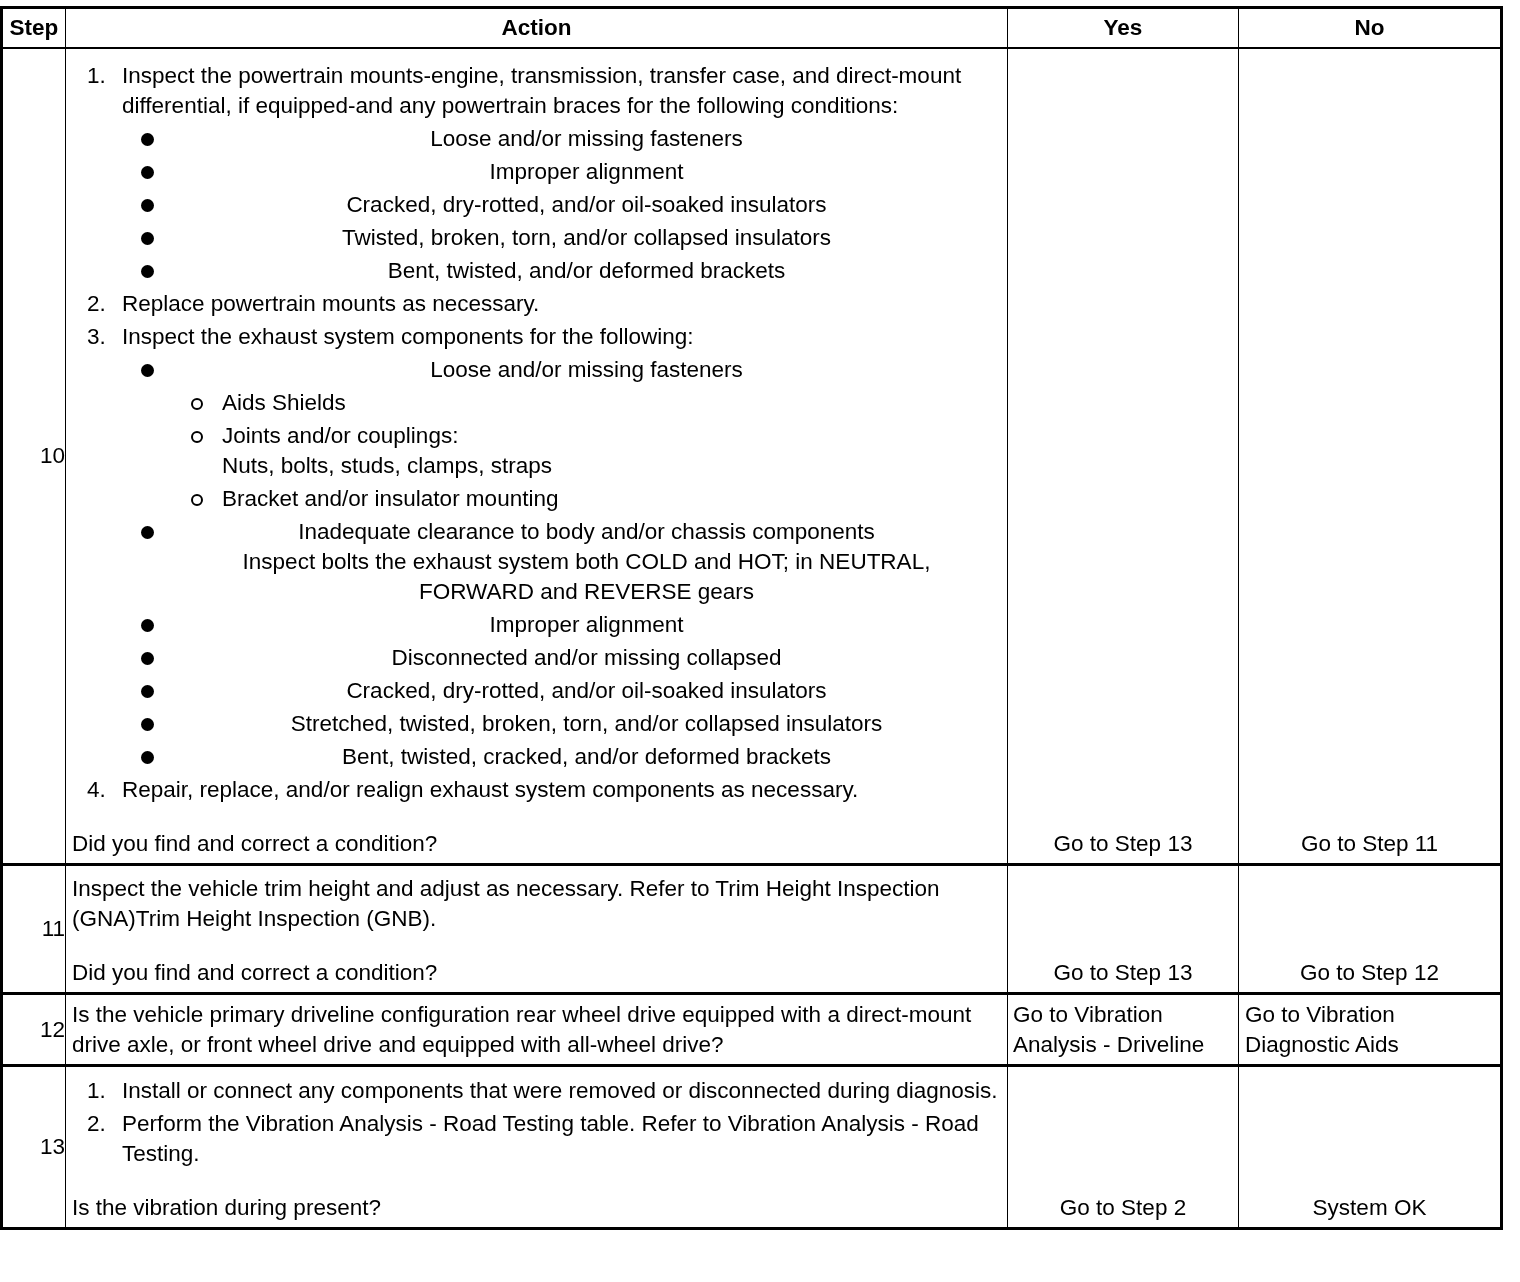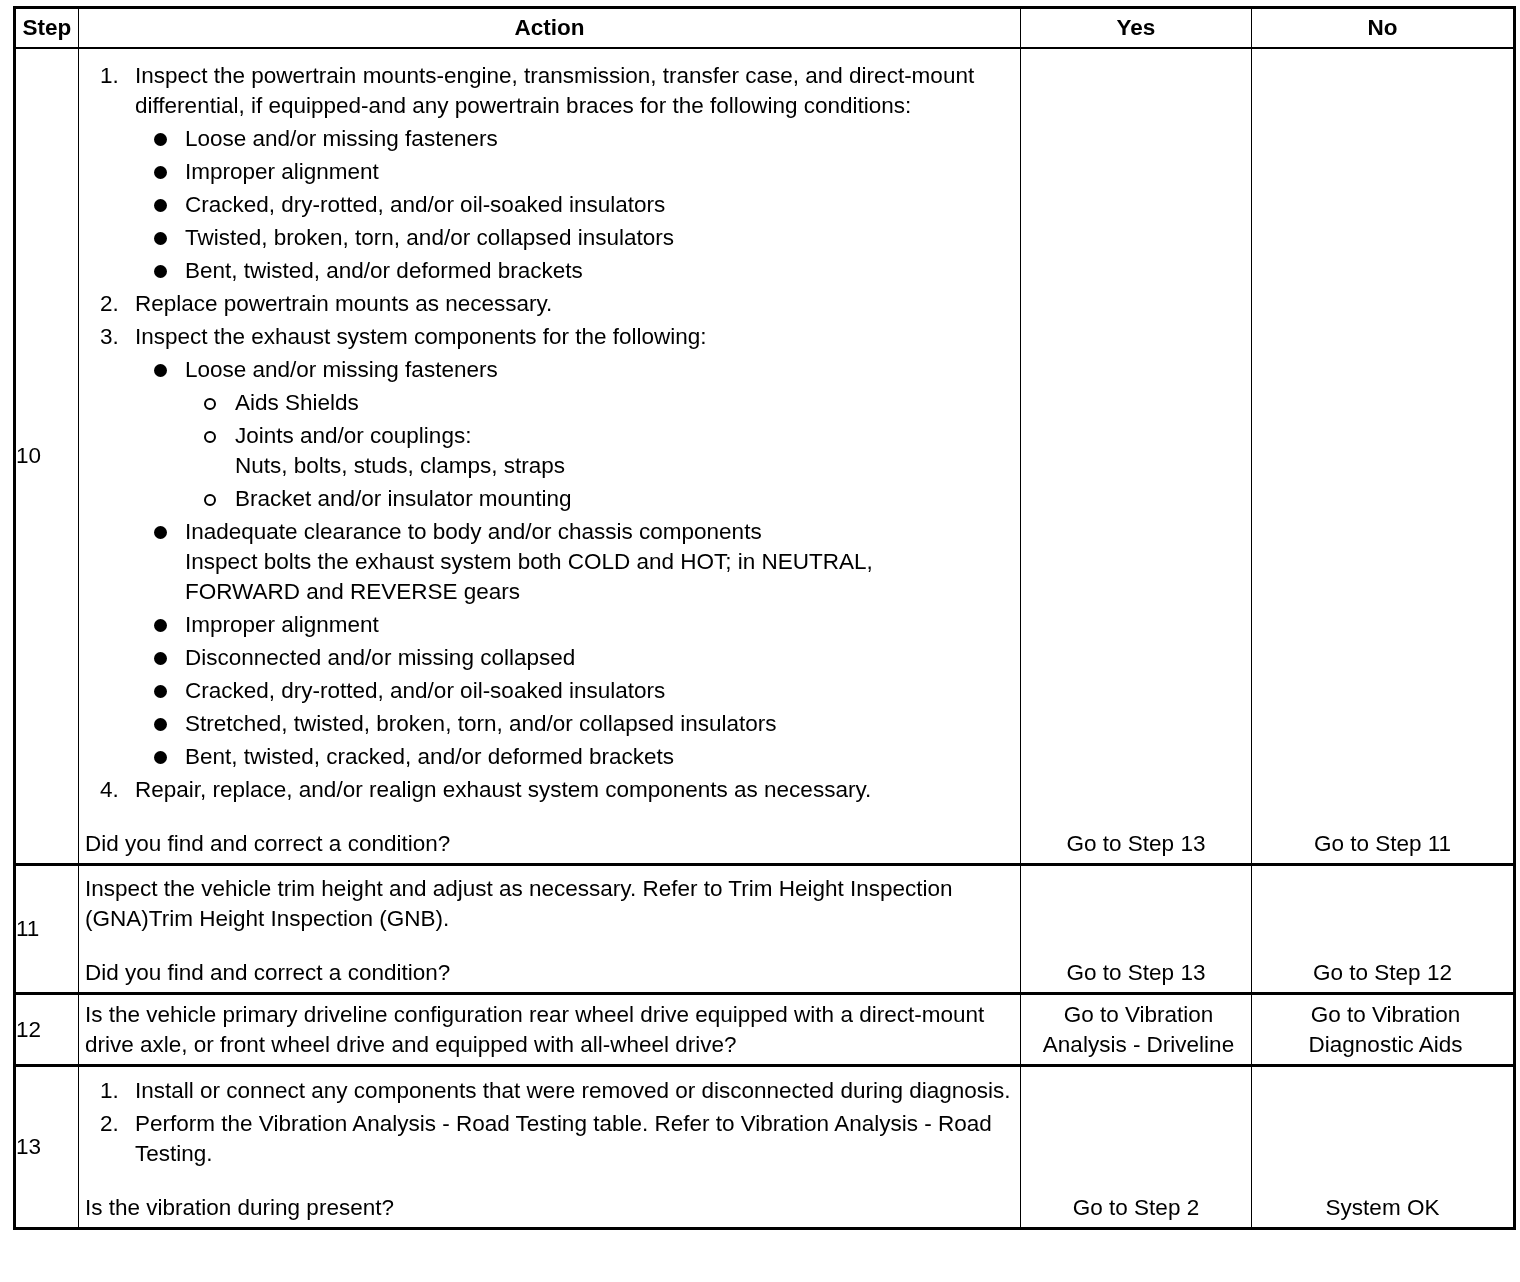--- a/index.html
+++ b/index.html
@@ -1,43 +1,43 @@
 <!DOCTYPE html>
 <html><head>
 <meta charset="utf-8">
 <style>
   html, body { margin: 0; padding: 0; background: #ffffff; }
   body { width: 1520px; height: 1282px; position: relative; overflow: hidden;
          font-family: "Liberation Sans", "DejaVu Sans", sans-serif; color: #000; }
   table.diag {
-    position: absolute; left: 13px; top: 6px;
+    position: absolute; left: 0; top: 6px;
     width: 1503px; border-collapse: collapse;
     border: 3px solid #000;
     table-layout: fixed;
   }
   table.diag th, table.diag td {
     border-left: 1px solid #000; border-right: 1px solid #000;
     padding: 0; vertical-align: top; font-size: 22.5px; line-height: 30px;
   }
   table.diag tr { border-top: 3px solid #000; }
   table.diag tr.first-body { border-top: 2px solid #000; }
   col.c-step { width: 64px; }
   col.c-action { width: 942px; }
   col.c-yes { width: 231px; }
   col.c-no { width: 263px; }
   th { font-weight: bold; height: 38px; text-align: center; vertical-align: middle !important; font-size: 22.5px; }
-  td.step { text-align: left; vertical-align: middle !important; }
+  td.step { text-align: right; vertical-align: middle !important; }
   td.action { padding: 0 6px 0 6px !important; }
   td.yes, td.no { text-align: center; vertical-align: bottom !important; margin-top: 40px; }
-  td.yes.left, td.no.left { text-align: center; vertical-align: middle !important; padding-left: 6px !important; }
+  td.yes.left, td.no.left { text-align: left; vertical-align: middle !important; padding-left: 6px !important; }
   td.yes.left { padding-left: 5px !important; }
 
   .num-item { position: relative; padding-left: 50px; margin-top: 3px; }
   .num-item > .num { position: absolute; left: 15px; top: 0; }
-  .bul-item { position: relative; padding-left: 100px; margin-top: 3px; }
+  .bul-item { position: relative; padding-left: 100px; margin-top: 3px; text-align: center; }
   .bul-item > .dot { position: absolute; left: 69px; top: 9px; width: 13px; height: 13px; border-radius: 50%; background: #000; }
   .sub-item { position: relative; padding-left: 150px; margin-top: 3px; }
   .sub-item > .ring { position: absolute; left: 119px; top: 10px; width: 8px; height: 8px; border-radius: 50%; border: 2.5px solid #000; background: #fff; }
   .question { margin-top: 24px; padding-bottom: 4px; }
   .r10 td.action { padding-top: 9px !important; }
   .r10 .question { margin-top: 24px; }
   .r11 td.action { padding-top: 8px !important; }
   .r11 .question { margin-top: 24px; }
   .r12 td { padding-top: 5px !important; padding-bottom: 4px !important; }
   .r13 td.action { padding-top: 6px !important; }

